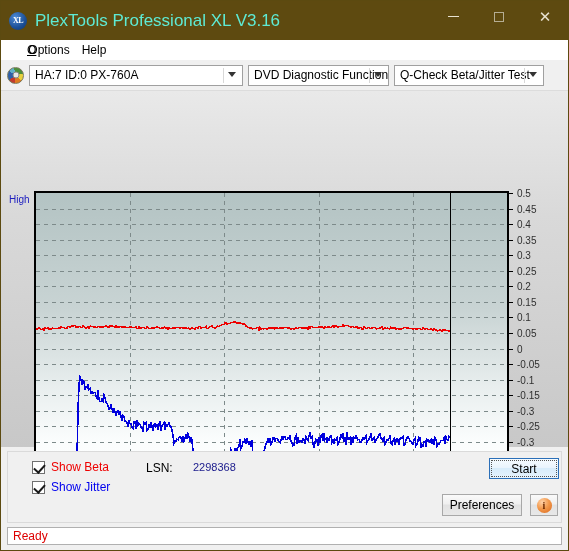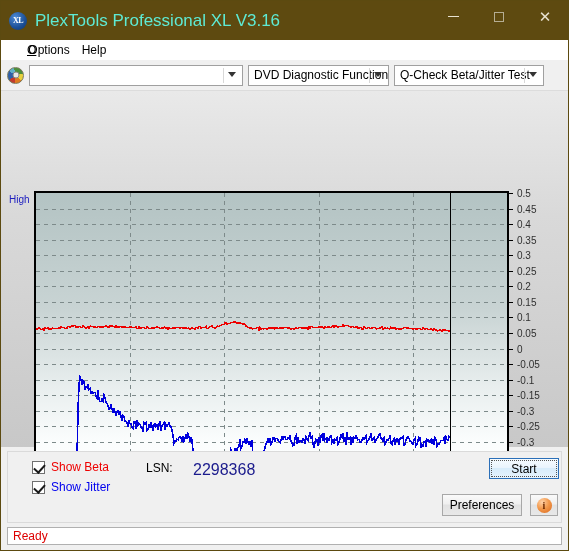--- a/index.html
+++ b/index.html
@@ -210,21 +210,21 @@
     transform: rotate(42deg);
   }
   .lbl-beta   { color: #ee0000; }
   .lbl-jitter { color: #0000ee; }
   #lsn-label {
     position: absolute; left: 138px; top: 9px;
     font-size: 12px; color: #000;
   }
   #lsn-value {
     position: absolute; left: 185px; top: 9px;
-    font-size: 16px; color: #1a1a8c;
+    font-size: 11px; color: #1a1a8c;
   }
   .btn {
     position: absolute;
     background: linear-gradient(to bottom, #fafafa 0%, #efefef 45%, #e2e2e2 50%, #e8e8e8 100%);
     border: 1px solid #a8a8a8;
     font-size: 12px; color: #000;
     display: flex; align-items: center; justify-content: center;
     cursor: default;
   }
   #start-btn {
@@ -284,20 +284,21 @@
       <u>O</u><span style="margin-left:-8px">Options</span>
     </div>
     <div class="menu-item">
       <span>Help</span>
     </div>
   </div>
 
   <div id="toolbar">
     <div id="disc-icon"></div>
     <div class="combo" id="combo-drive">
+      <span>HA:7 ID:0  PX-760A</span>
       <span class="sep"></span>
       <span class="arrow"></span>
     </div>
     <div class="combo" id="combo-function">
       <span>DVD Diagnostic Functions</span>
       <span class="sep"></span>
       <span class="arrow"></span>
     </div>
     <div class="combo" id="combo-test">
       <span>Q-Check Beta/Jitter Test</span>

